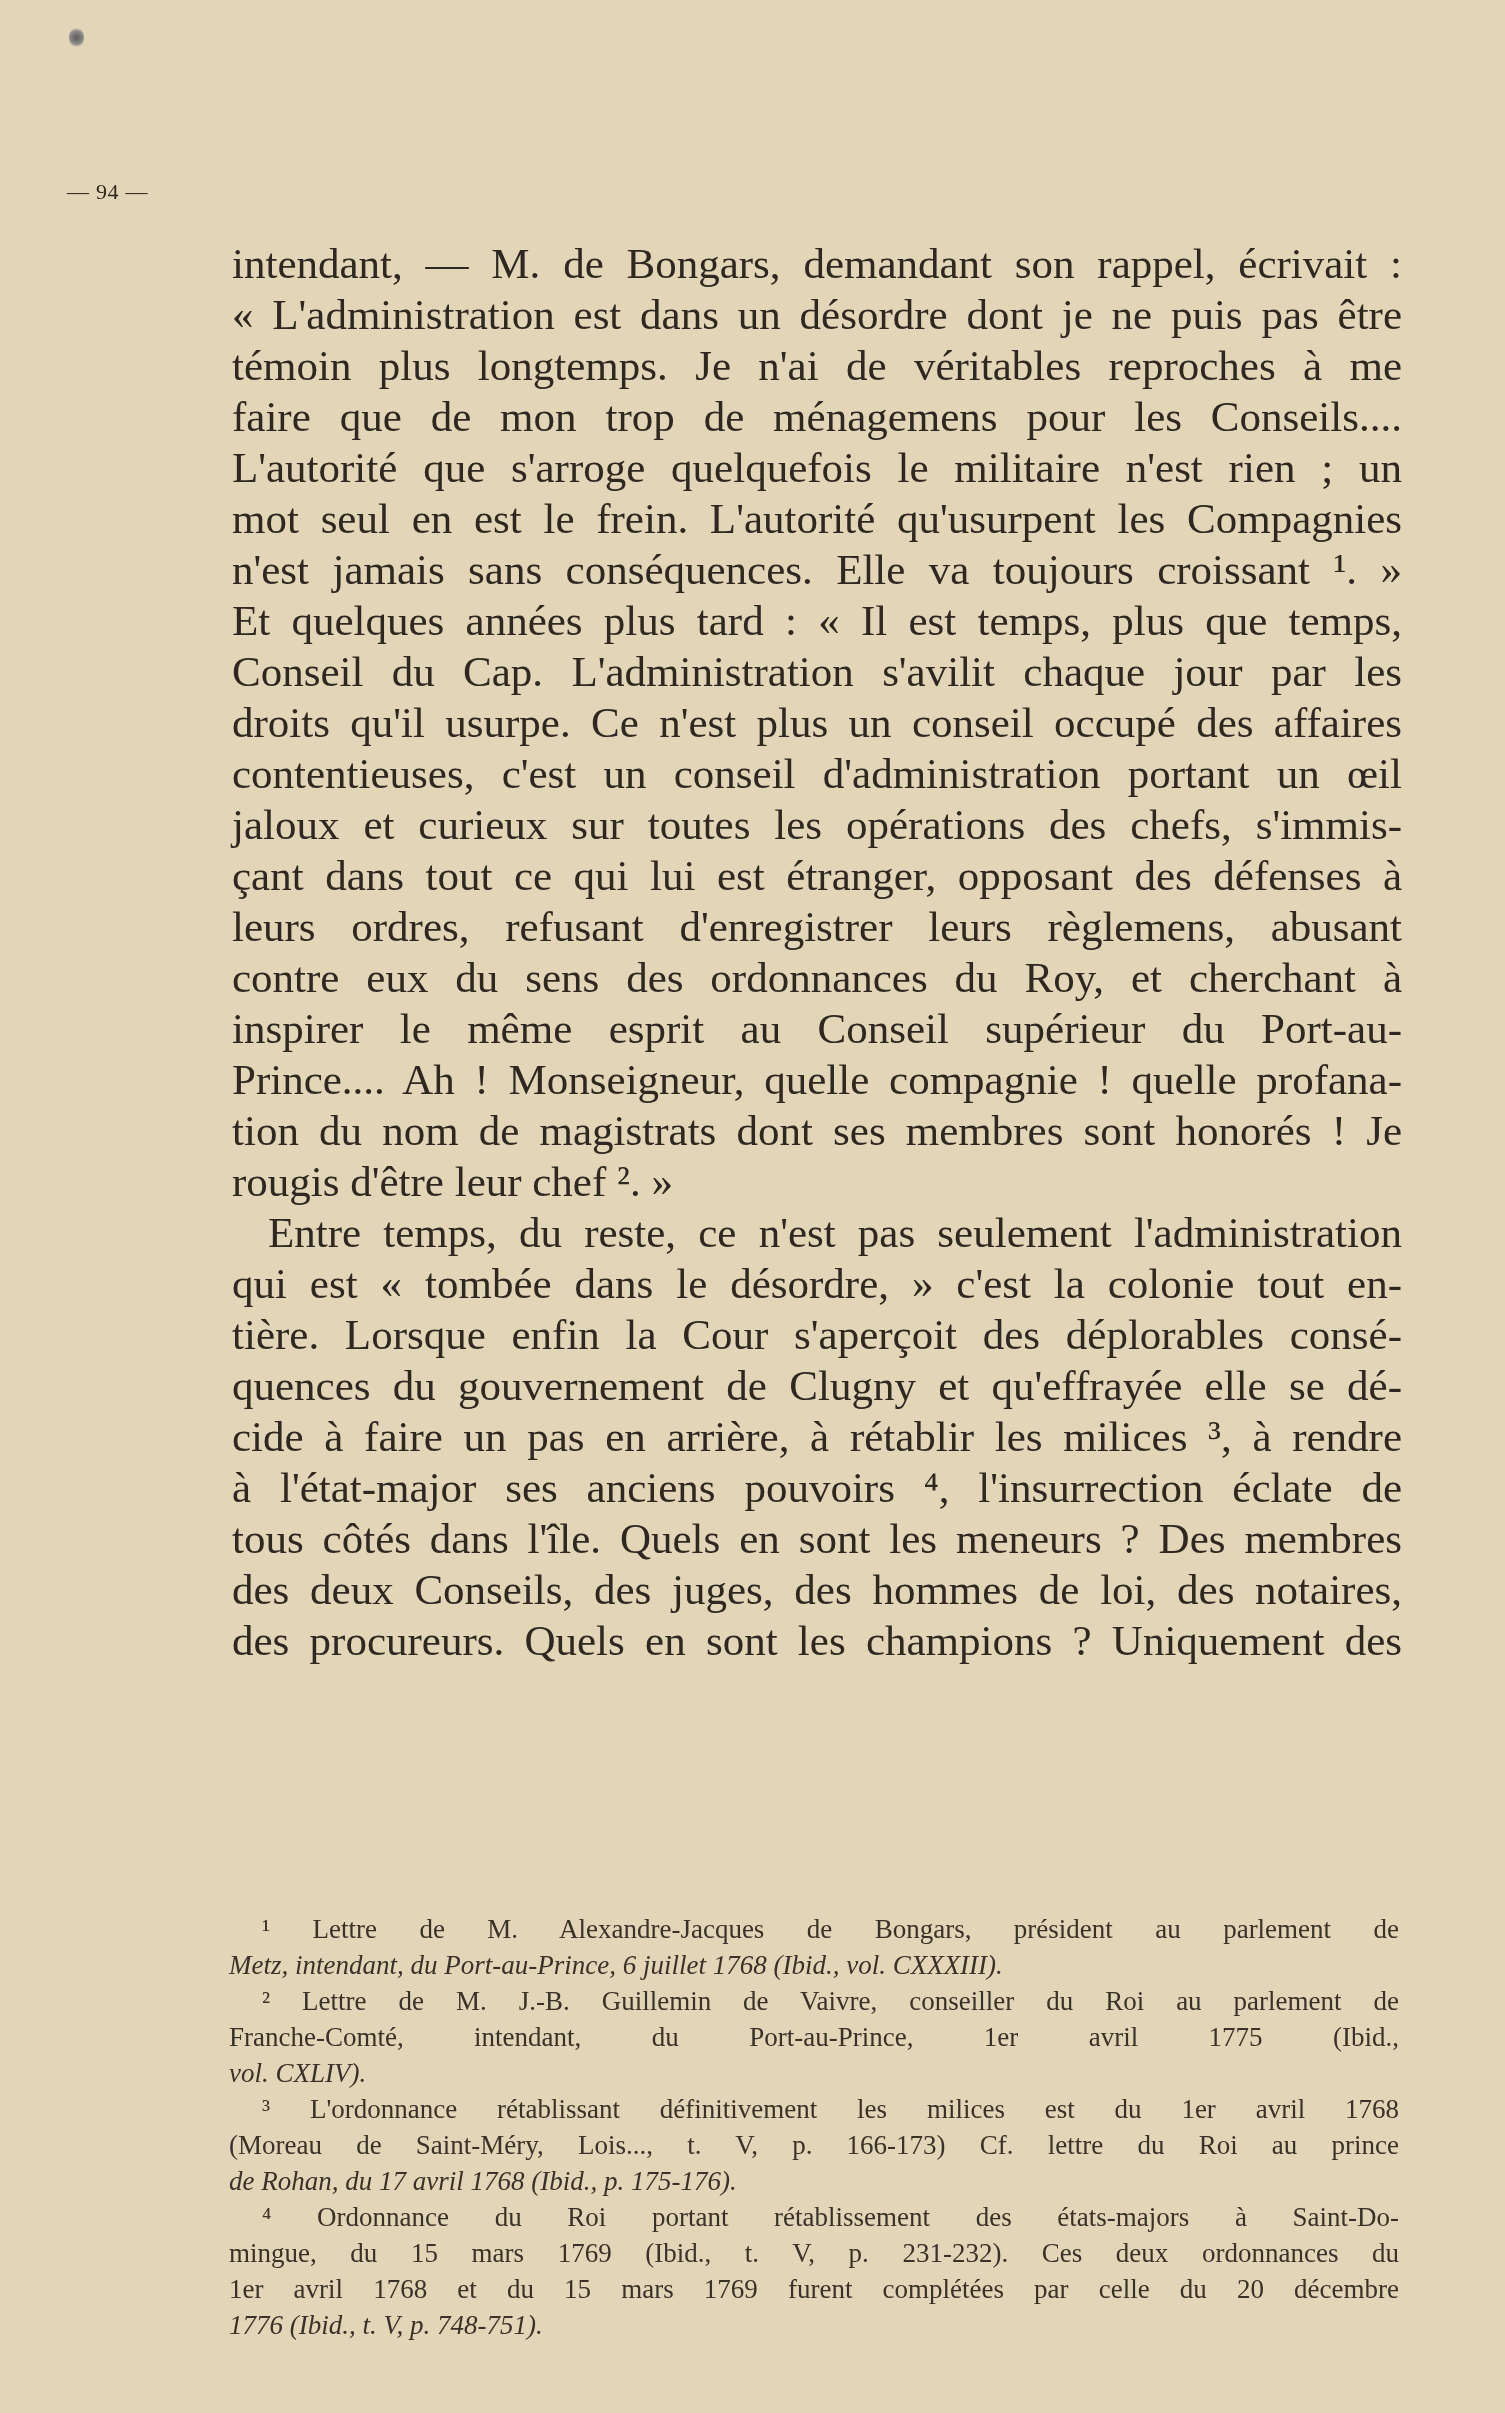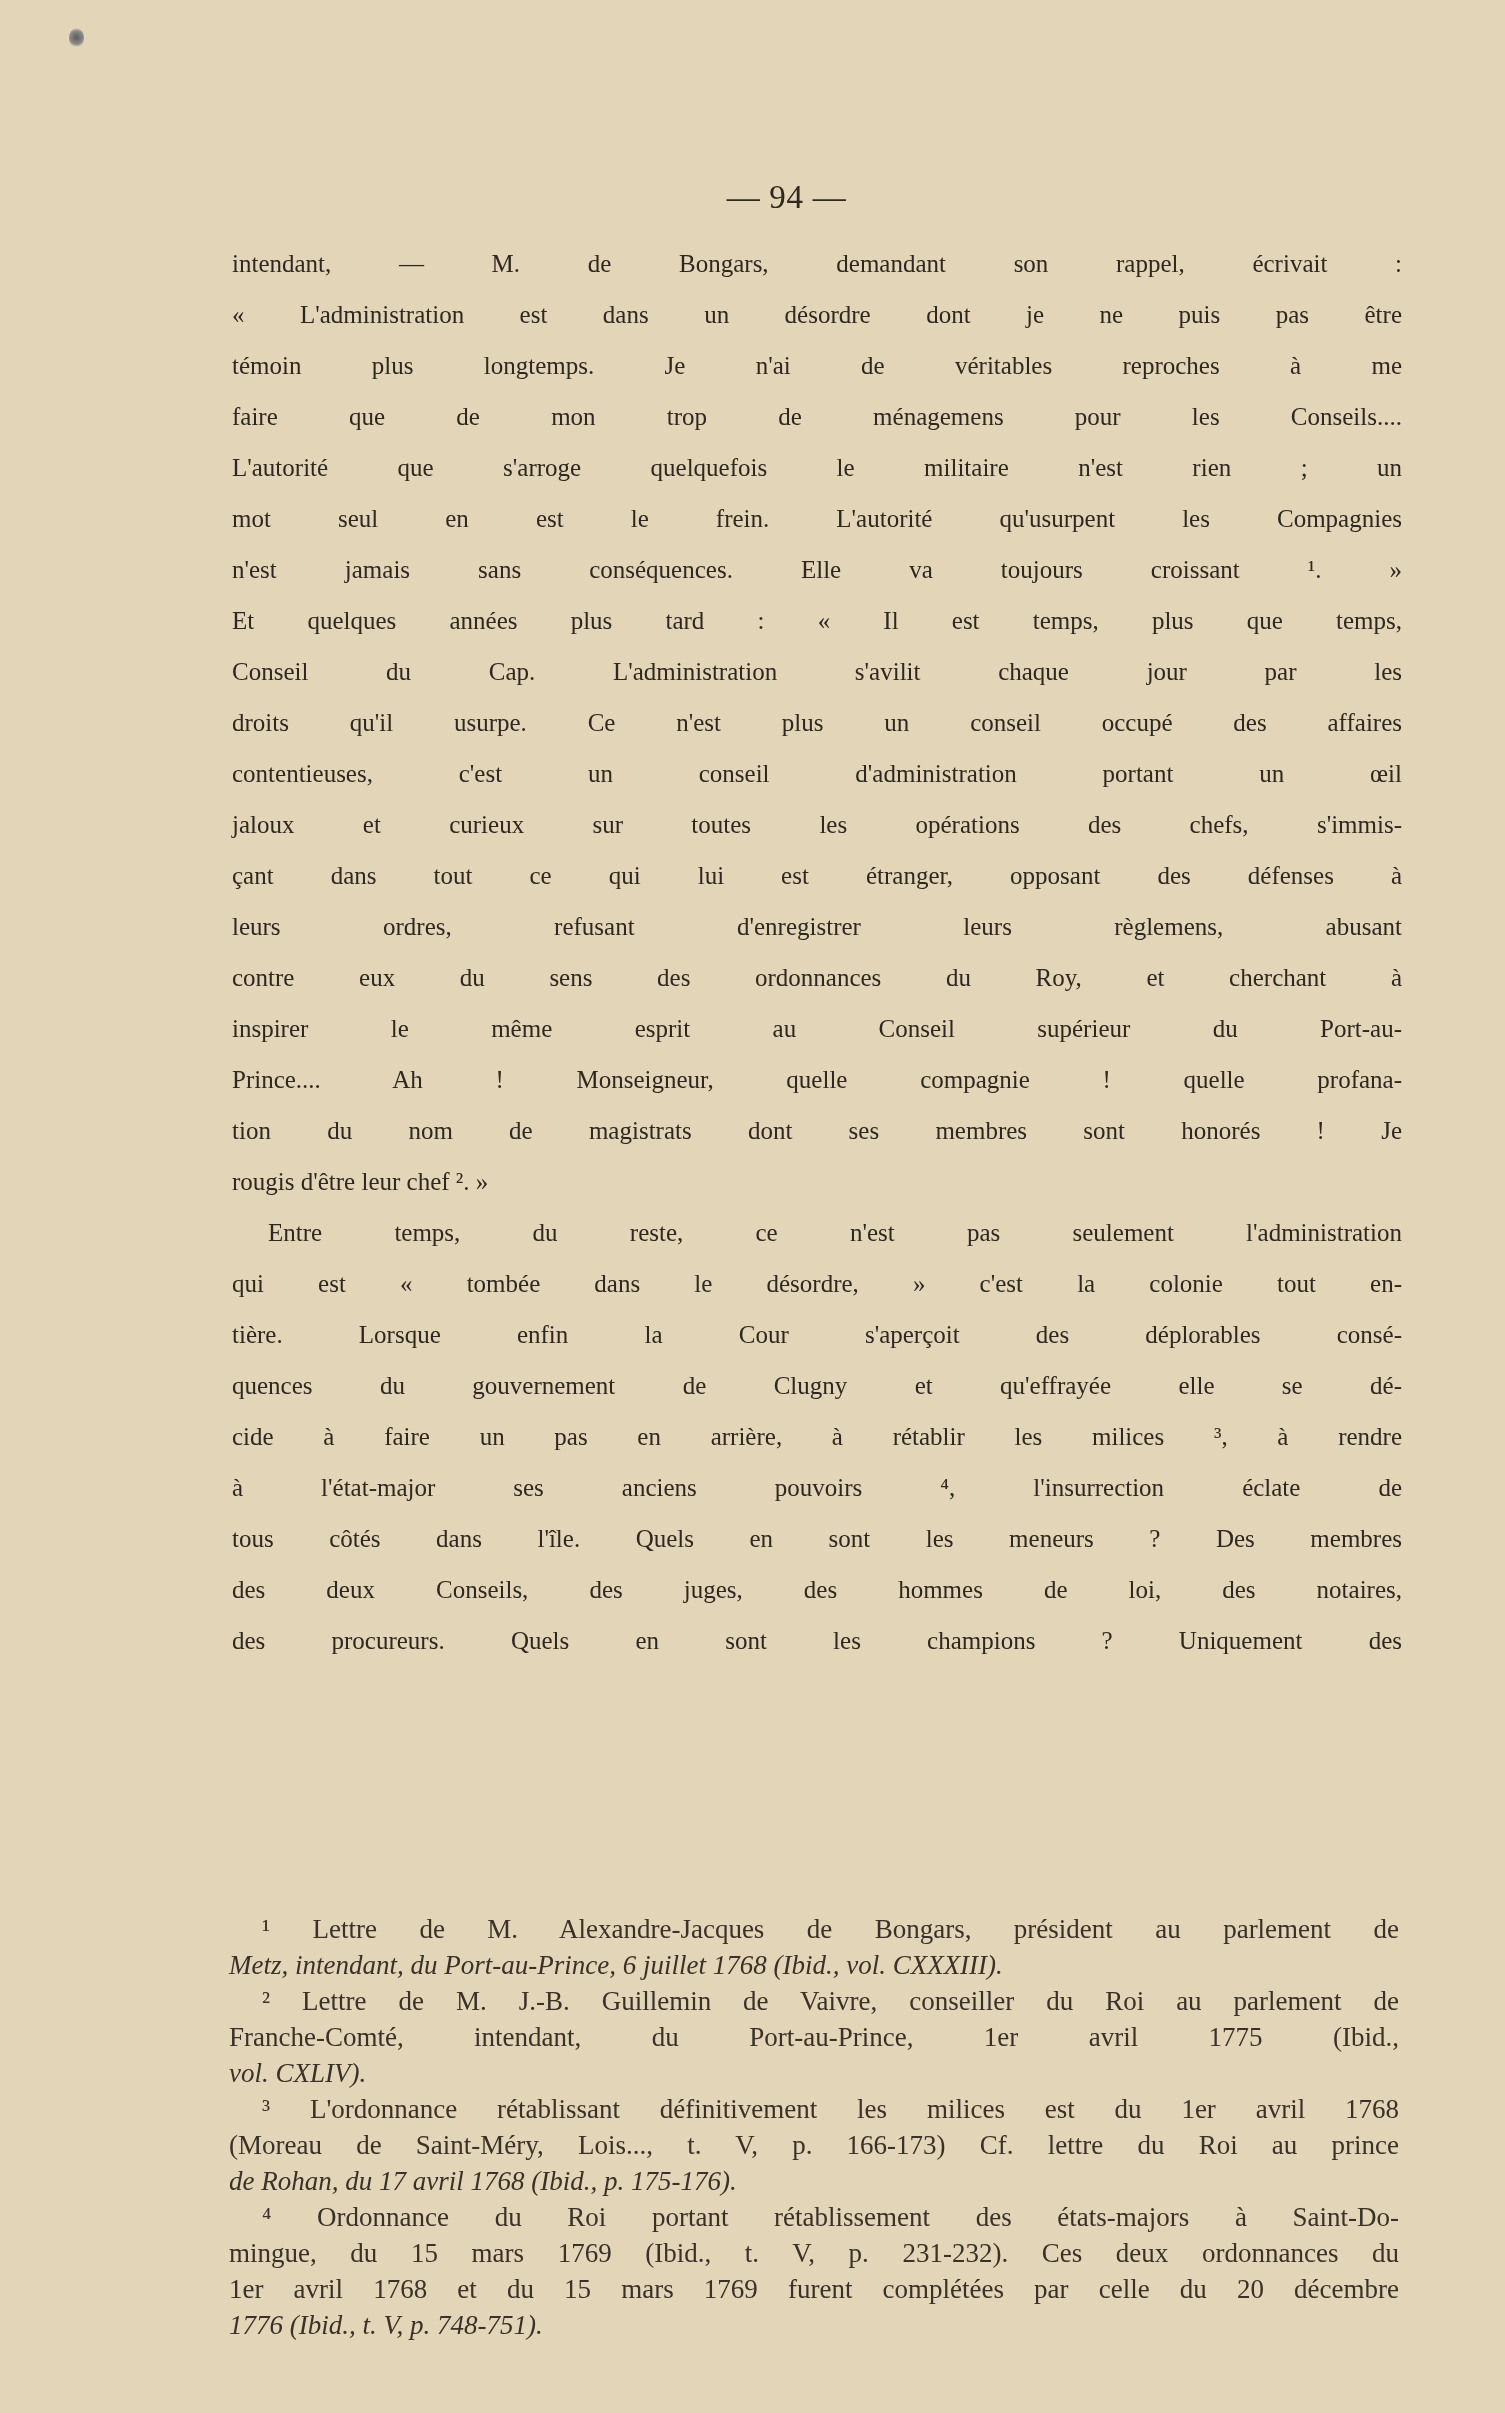--- a/index.html
+++ b/index.html
@@ -11,26 +11,26 @@
     position: relative;
     overflow: hidden;
   }
   .speck {
     position: absolute; left: 69px; top: 28px;
     width: 15px; height: 19.4px; border-radius: 45%;
     background: radial-gradient(circle, #5c5a5e 0%, #8d8a88 55%, rgba(200,190,170,0) 80%);
   }
   .page-number {
     position: absolute; top: 179px; left: 0; width: 100%;
-    text-align: center; font-size: 33px; letter-spacing: 0.7px;
+    font-size: 22px; letter-spacing: 0.7px;
     padding-left: 67px; box-sizing: border-box;
   }
   .body-text {
     position: absolute; left: 232px; top: 238px; width: 1170px;
-    font-size: 25px; line-height: 51px;
+    font-size: 43px; line-height: 51px;
     text-align: justify;
   }
   .line { display: block; text-align: justify; text-align-last: justify; white-space: nowrap; height: 51px; }
   .line.last { text-align-last: left; }
   .line.indent { padding-left: 36px; }
   .footnotes {
     position: absolute; left: 229px; top: 1911px; width: 1170px;
     font-size: 27px; line-height: 36px; color: #3a3228;
   }
   .fn-line { display: block; white-space: nowrap; text-align: justify; text-align-last: justify; height: 36px; }

